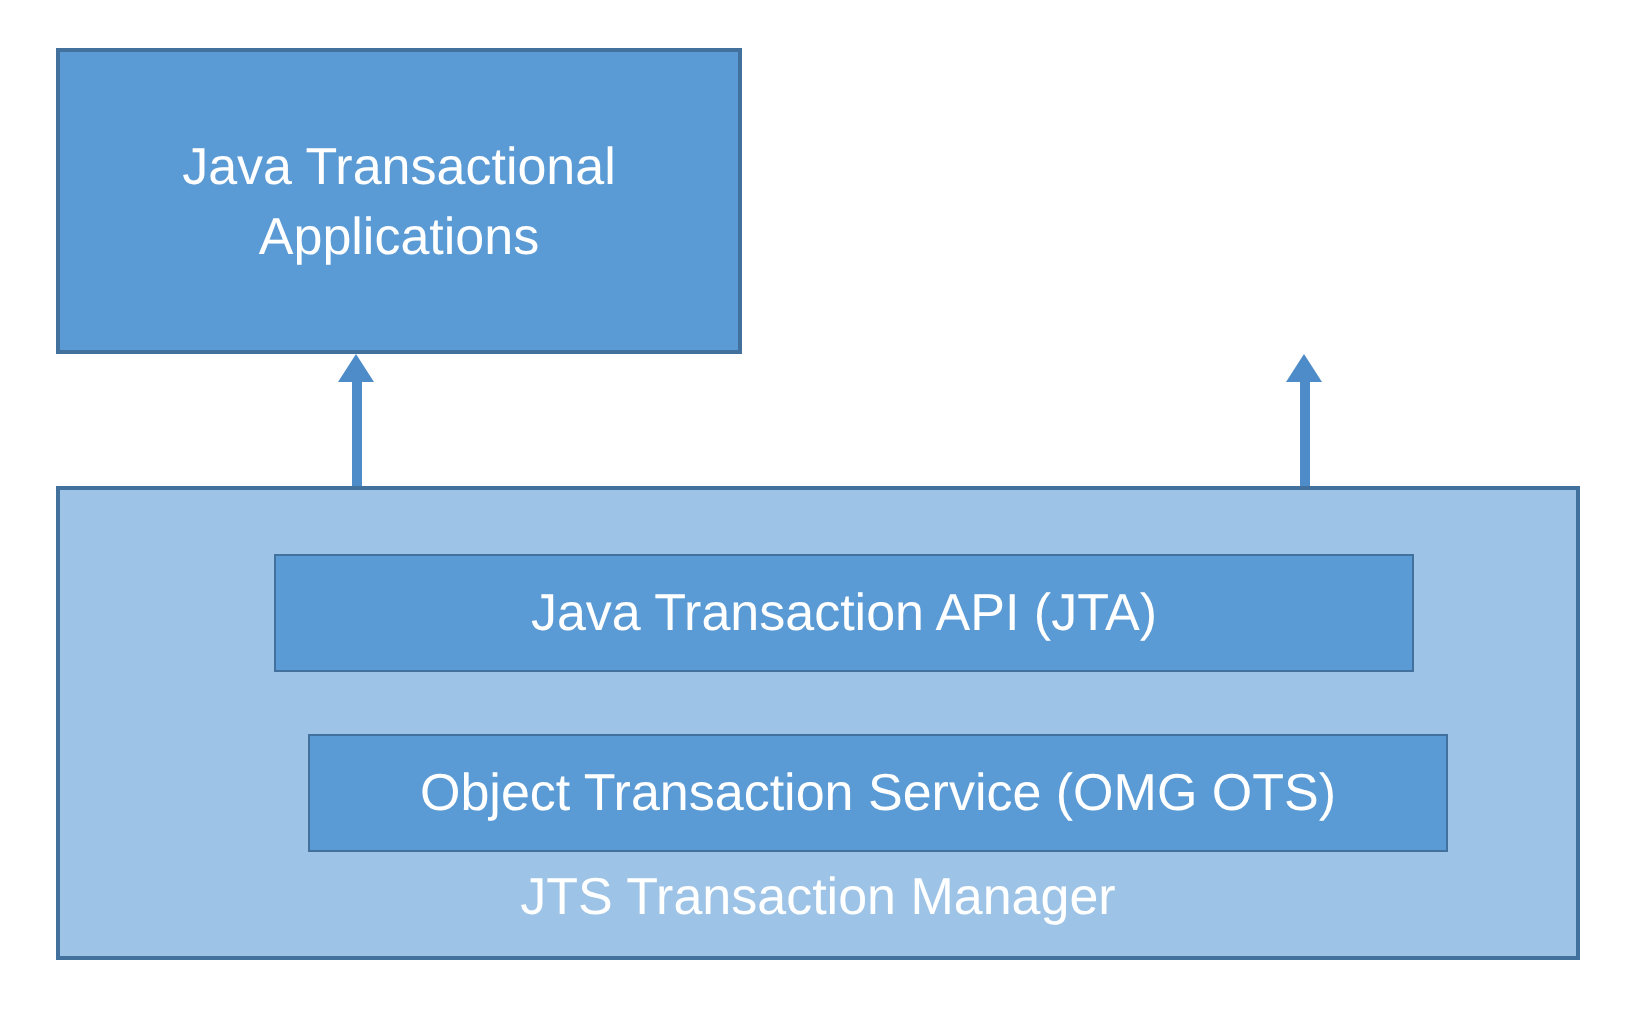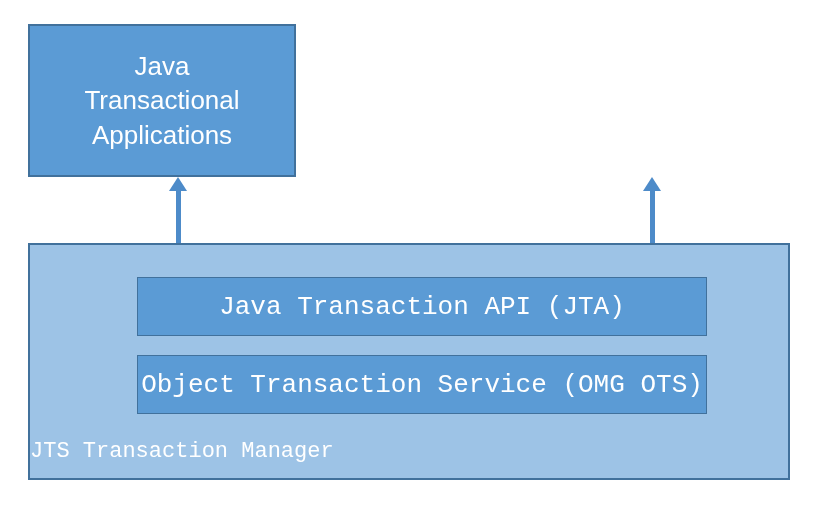--- a/index.html
+++ b/index.html
@@ -28,61 +28,60 @@
     border: 2px solid var(--box-border);
     color: var(--text);
     display: flex;
     align-items: center;
     justify-content: center;
     text-align: center;
     font-size: 26px;
     line-height: 1.32;
   }
   .node-top {
-    width: 268px;
+    width: 343px;
     height: 153px;
     top: 24px;
     padding: 16px 30px;
   }
   .node-apps { left: 28px; }
   .node-res  { left: 494px; }
   .container-box {
     position: absolute;
     left: 28px;
     top: 243px;
     width: 762px;
     height: 237px;
     background: var(--container-fill);
     border: 2px solid var(--container-border);
-    font-family: Liberation Mono, monospace;
   }
   .inner-node {
     position: absolute;
     left: 107px;
     width: 570px;
     height: 59px;
     background: var(--box-fill);
     border: 1px solid var(--box-border);
     color: var(--text);
     display: flex;
     align-items: center;
     justify-content: center;
     text-align: center;
     font-size: 26px;
   }
   .inner-jta { top: 32px; }
-  .inner-ots { top: 110px; }
+  .inner-ots { top: 122px; margin-left: 17px; }
   .container-label {
     position: absolute;
     left: 0;
     bottom: 14px;
     width: 100%;
-    text-align: left;
+    text-align: center;
     color: var(--text);
-    font-size: 22px;
+    font-size: 26px;
   }
   .arrow {
     position: absolute;
     top: 177px;
     width: 18px;
     height: 100px;
     display: flex;
     flex-direction: column;
     align-items: center;
   }

